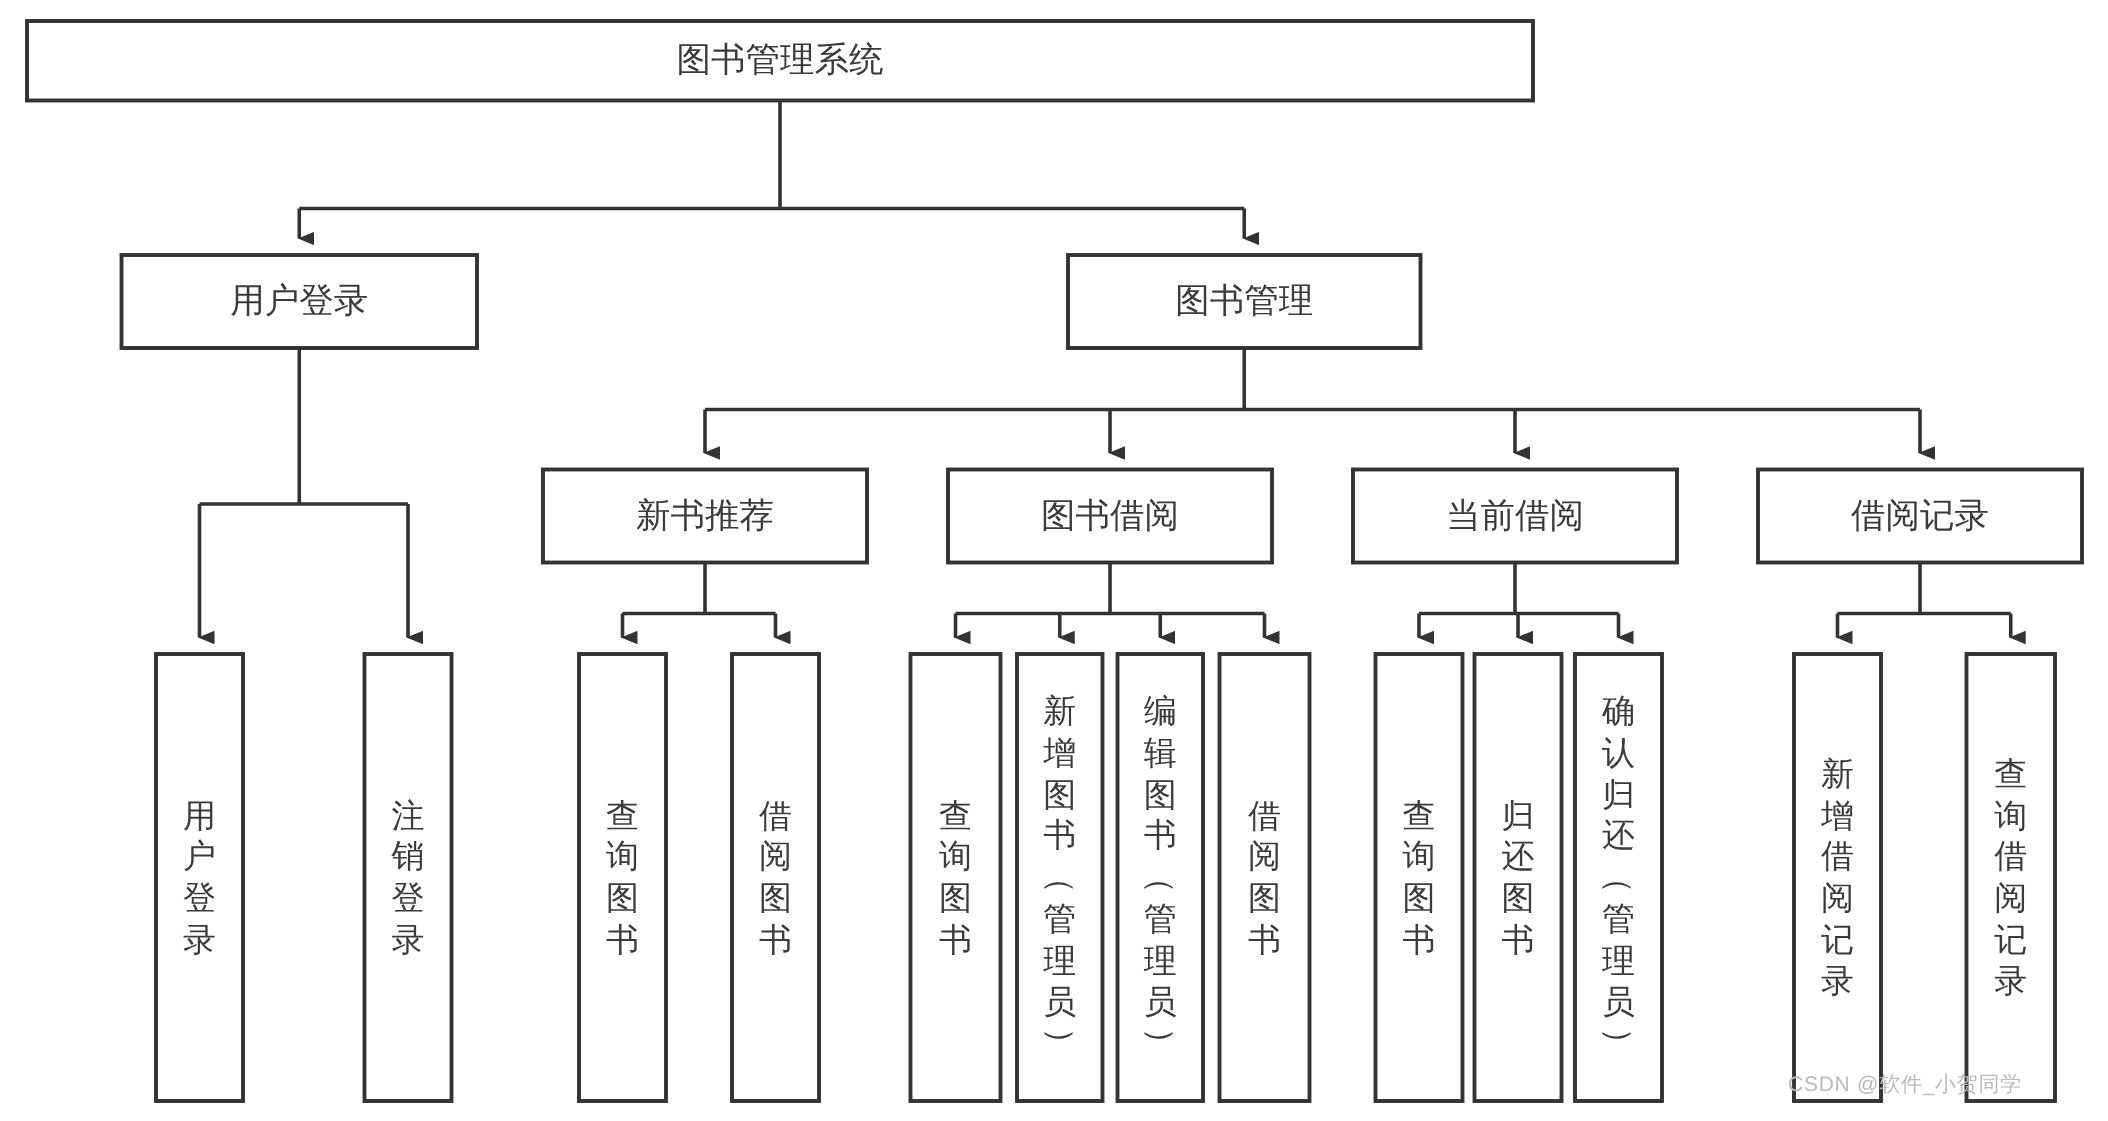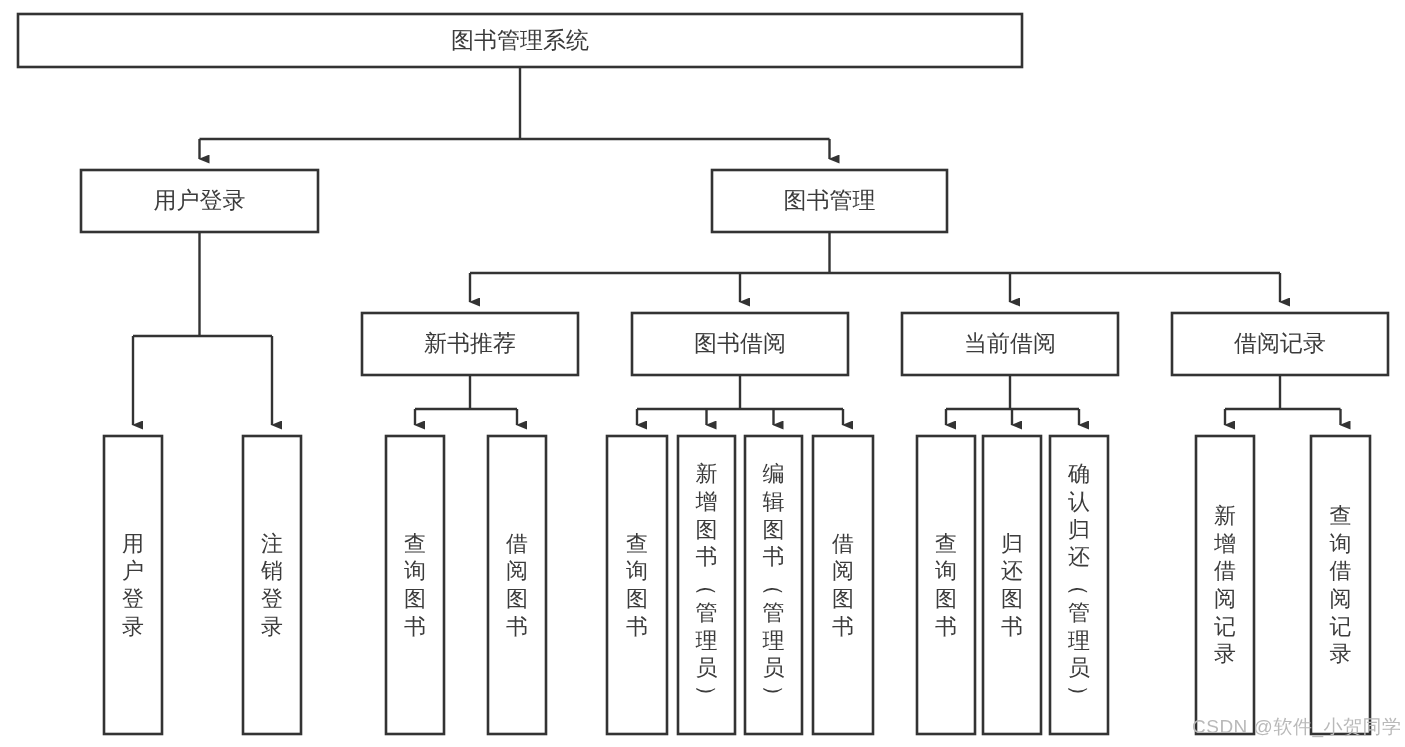--- a/index.html
+++ b/index.html
@@ -69,21 +69,21 @@
   }
   .vlabel span.rot {
     display: block;
     transform: rotate(90deg);
   }
   #watermark {
     position: absolute;
     left: 1192px;
     top: 714px;
     font-family: "Liberation Sans", "DejaVu Sans", sans-serif;
-    font-size: 19px;
+    font-size: 14px;
     color: #b9b9b9;
     letter-spacing: 0.5px;
     white-space: nowrap;
     pointer-events: none;
     text-align: center;
   }
 </style>
 </head>
 <body>
 

